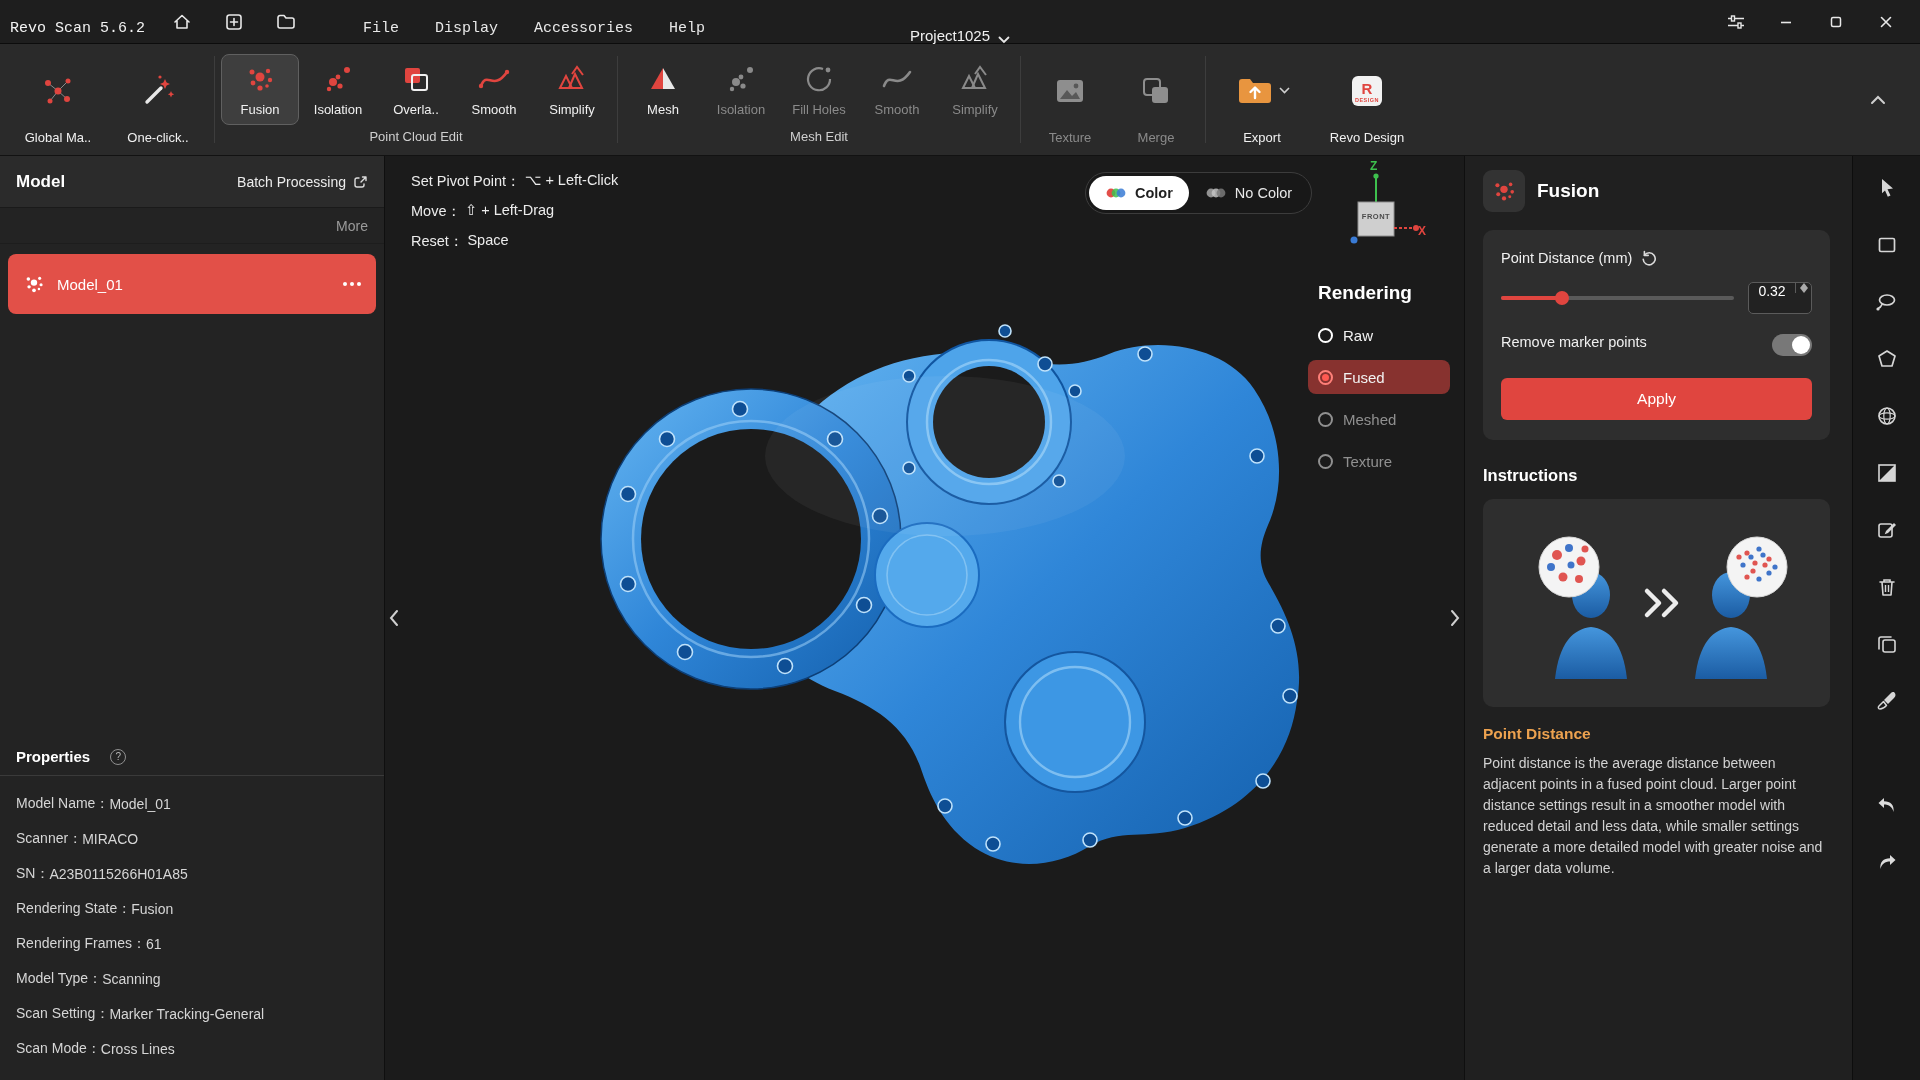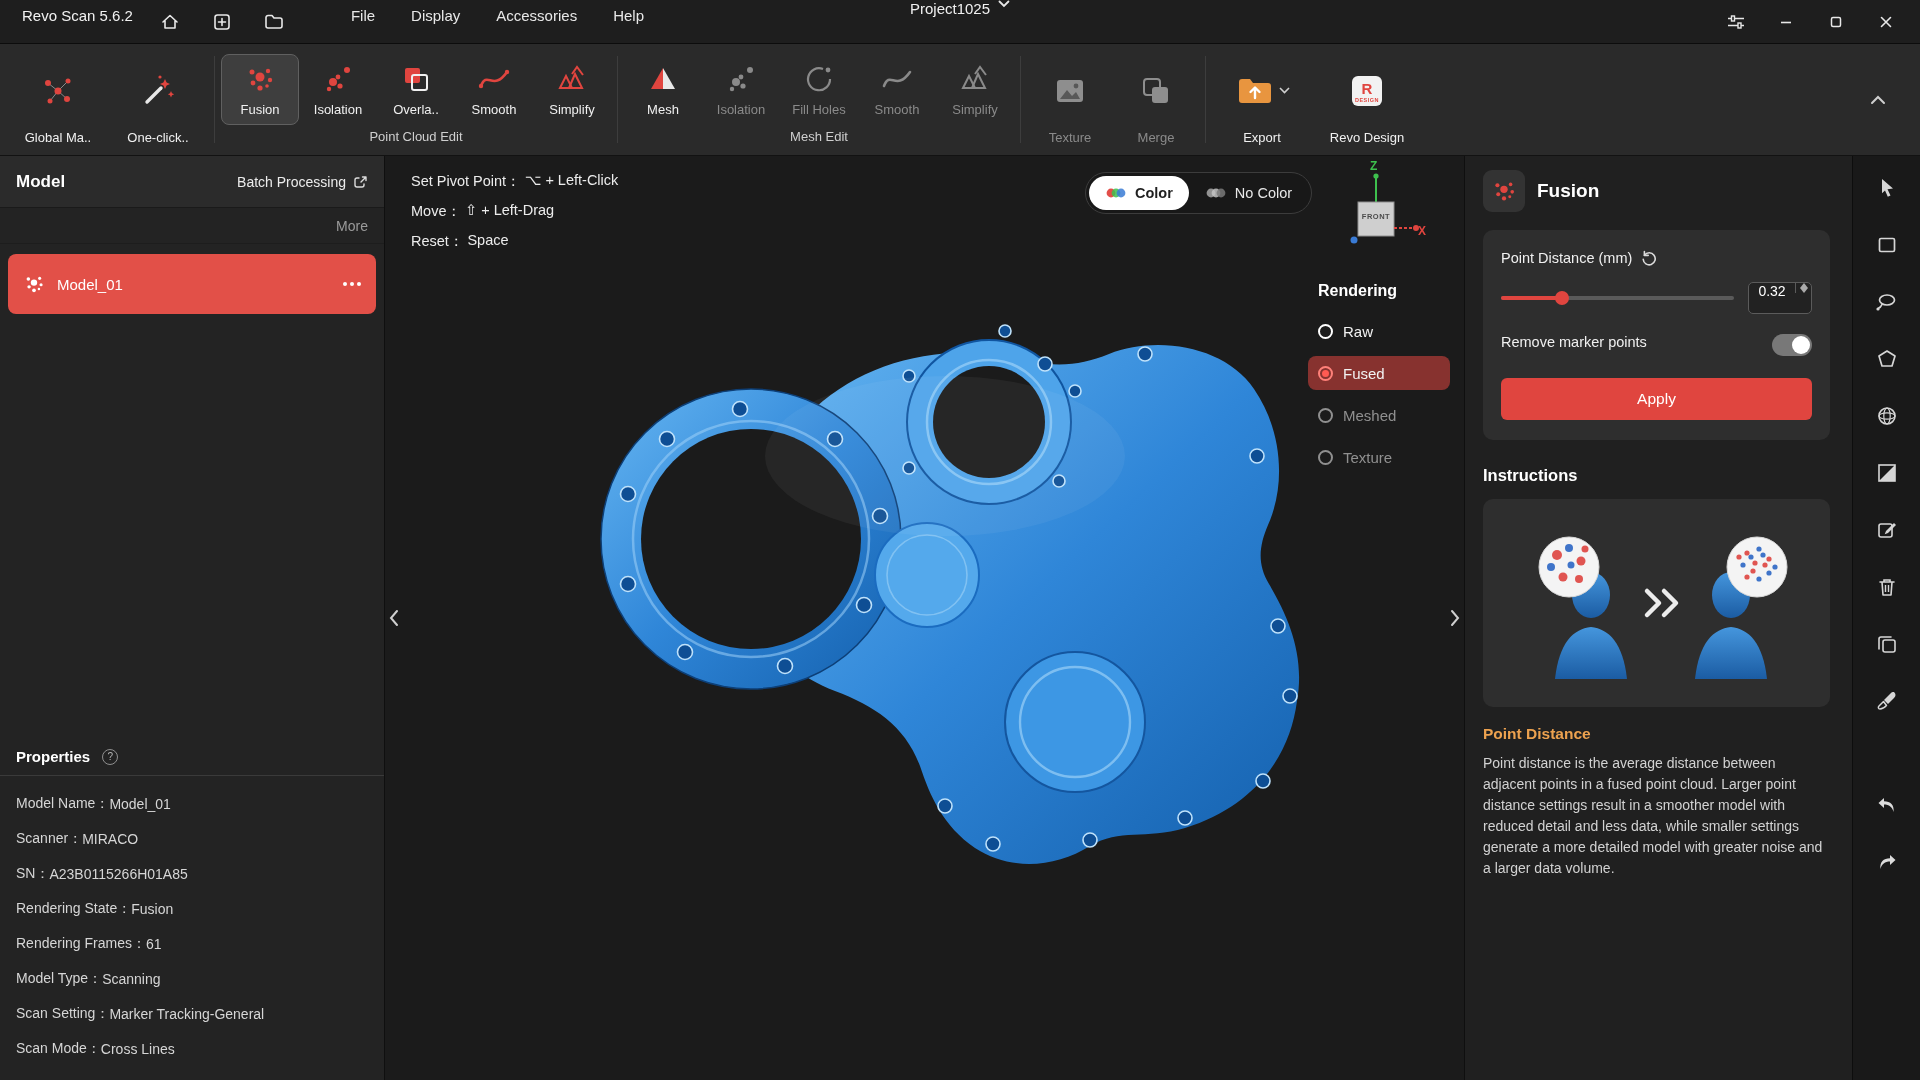--- a/index.html
+++ b/index.html
@@ -2,26 +2,26 @@
 <html><head>
 <meta charset="utf-8">
 <style>
   * { box-sizing: border-box; margin: 0; padding: 0; }
   html,body { width:1920px; height:1080px; overflow:hidden; background:#111;
               font-family:"Liberation Sans", sans-serif; }
   .app { width:1920px; height:1080px; display:flex; flex-direction:column; background:#1b1b1b; color:#e8e8e8; }
 
   
   .titlebar { height:44px; background:#1e1e1e; display:flex; align-items:center; position:relative; border-bottom:1px solid #0c0c0c; flex:none; }
-  .tb-left { display:flex; align-items:flex-start; gap:22px; padding-left:22px; }
+  .tb-left { display:flex; align-items:flex-end; gap:22px; padding-left:10px;font-family:Liberation Mono, monospace; }
   .app-title { font-size:15px; color:#f2f2f2; white-space:nowrap; }
   .tb-iconbtn { width:30px; height:30px; display:flex; align-items:center; justify-content:center; background:transparent; border:none; cursor:pointer; border-radius:5px; }
   .menus { display:flex; gap:36px; margin-left:40px; }
   .menu { font-size:15px; color:#e8e8e8; cursor:pointer; }
-  .tb-center { position:absolute; left:50%; top:0; transform:translateX(-50%); height:44px; display:flex; align-items:flex-start; gap:8px; cursor:pointer; }
+  .tb-center { position:absolute; left:50%; top:0; transform:translateX(-50%); height:44px; display:flex; align-items:flex-end; gap:8px; cursor:pointer; }
   .tb-center span { font-size:15px; color:#f0f0f0; }
   .tb-right { margin-left:auto; display:flex; align-items:center; gap:10px; padding-right:14px; }
   .winbtn { width:40px; height:34px; display:flex; align-items:center; justify-content:center; background:transparent; border:none; cursor:pointer; }
 
   
   .ribbon { height:112px; background:#2a2a2a; display:flex; align-items:stretch; border-bottom:1px solid #121212; flex:none; padding-left:8px; }
   .sep { width:1px; background:#3d3d3d; margin:12px 6px; flex:none; }
   .standalone { width:100px; display:flex; flex-direction:column; align-items:center; padding:10px 0 8px; cursor:pointer; flex:none; }
   .standalone .icon-lg { flex:1; display:flex; align-items:center; justify-content:center; }
   .bottom-label { height:20px; font-size:13px; color:#f0f0f0; display:flex; align-items:center; }
@@ -44,42 +44,42 @@
   .sidebar { width:385px; flex:none; background:#232323; border-right:1px solid #0f0f0f; display:flex; flex-direction:column; }
   .sb-header { height:52px; background:#2b2b2b; display:flex; align-items:center; justify-content:space-between; padding:0 16px; border-bottom:1px solid #1a1a1a; }
   .sb-title { font-size:17px; font-weight:bold; color:#fff; }
   .batch { display:flex; align-items:flex-end; gap:7px; font-size:14px; color:#ececec; cursor:pointer; }
   .sb-more { height:36px; display:flex; align-items:center; justify-content:flex-end; padding-right:16px; border-bottom:1px solid #1d1d1d; }
   .sb-more span { color:#9a9a9a; font-size:14px; cursor:pointer; }
   .model-item { margin:10px 8px; height:60px; border-radius:8px; background:#e25048; display:flex; align-items:center; gap:11px; padding:0 14px; cursor:pointer; }
   .model-name { font-size:15px; color:#fff; font-weight:500; }
   .model-menu { margin-left:auto; background:none; border:none; cursor:pointer; display:flex; }
   .sb-spacer { flex:1; }
-  .props-header { display:flex; align-items:center; gap:12px; padding:12px 16px 10px; border-bottom:1px solid #3a3a3a; }
+  .props-header { display:flex; align-items:center; gap:20px; padding:12px 16px 10px; border-bottom:1px solid #3a3a3a; }
   .props-title { font-size:15px; font-weight:bold; color:#fff; }
   .help { width:16px; height:16px; border-radius:50%; border:1px solid #8f8f8f; color:#b5b5b5; font-size:10px; display:flex; align-items:center; justify-content:center; cursor:pointer; }
   .props-list { padding:10px 0 14px; }
   .prop-row { padding:0 16px; height:35px; display:flex; align-items:center; font-size:14px; color:#d6d6d6; white-space:nowrap; }
   .prop-row .prop-label { color:#d6d6d6; }
   .prop-row .prop-value { color:#d6d6d6; }
 
   
   .viewport { flex:1; position:relative; background:#1b1b1b; overflow:hidden; }
   .model-svg { position:absolute; inset:0; }
   .hints { position:absolute; left:26px; top:16px; display:flex; flex-direction:column; gap:11px; }
   .hint { display:flex; font-size:14.5px; color:#ececec; }
   .color-toggle { position:absolute; left:700px; top:16px; height:42px; background:rgba(24,24,24,.88); border:1px solid #3c3c3c; border-radius:21px; display:flex; align-items:center; padding:3px; }
   .ct-seg { height:34px; border-radius:17px; display:flex; align-items:center; gap:8px; padding:0 16px; font-size:14.5px; color:#e8e8e8; cursor:pointer; }
   .ct-seg.active { background:#fff; color:#1f1f1f; font-weight:bold; }
   .gizmo { position:absolute; right:26px; top:6px; width:124px; height:96px; cursor:pointer; }
   .gz-z { position:absolute; left:56px; top:-3px; color:#3ec14e; font-size:12px; font-weight:bold; }
   .gz-x { position:absolute; left:104px; top:62px; color:#e0453f; font-size:12px; font-weight:bold; }
   .gz-front { position:absolute; left:44px; top:50px; width:36px; text-align:center; color:#4c4c4c; font-size:7.5px; font-weight:bold; letter-spacing:.5px; }
   .rendering { position:absolute; right:14px; top:126px; width:142px; }
-  .r-title { font-size:16px; font-weight:bold; color:#fff; margin-bottom:14px; padding-left:10px; }
+  .r-title { font-size:19px; font-weight:bold; color:#fff; margin-bottom:14px; padding-left:10px; }
   .r-opt { height:34px; margin-bottom:8px; display:flex; align-items:center; gap:10px; padding:0 10px; border-radius:8px; font-size:15px; color:#f2f2f2; cursor:pointer; }
   .radio { width:15px; height:15px; border-radius:50%; border:2px solid #fff; flex:none; position:relative; }
   .r-opt.selected { background:rgba(224,70,64,.55); }
   .r-opt.selected .radio { border-color:#ff8079; }
   .r-opt.selected .radio::after { content:""; position:absolute; inset:2px; border-radius:50%; background:#ff5a52; }
   .r-opt.disabled { color:#909090; }
   .r-opt.disabled .radio { border-color:#909090; }
   .edge-handle { position:absolute; top:50%; transform:translateY(-50%); width:18px; height:56px; background:transparent; border:none; cursor:pointer; display:flex; align-items:center; justify-content:center; }
   .edge-handle.left { left:0; }
   .edge-handle.right { right:0; }

